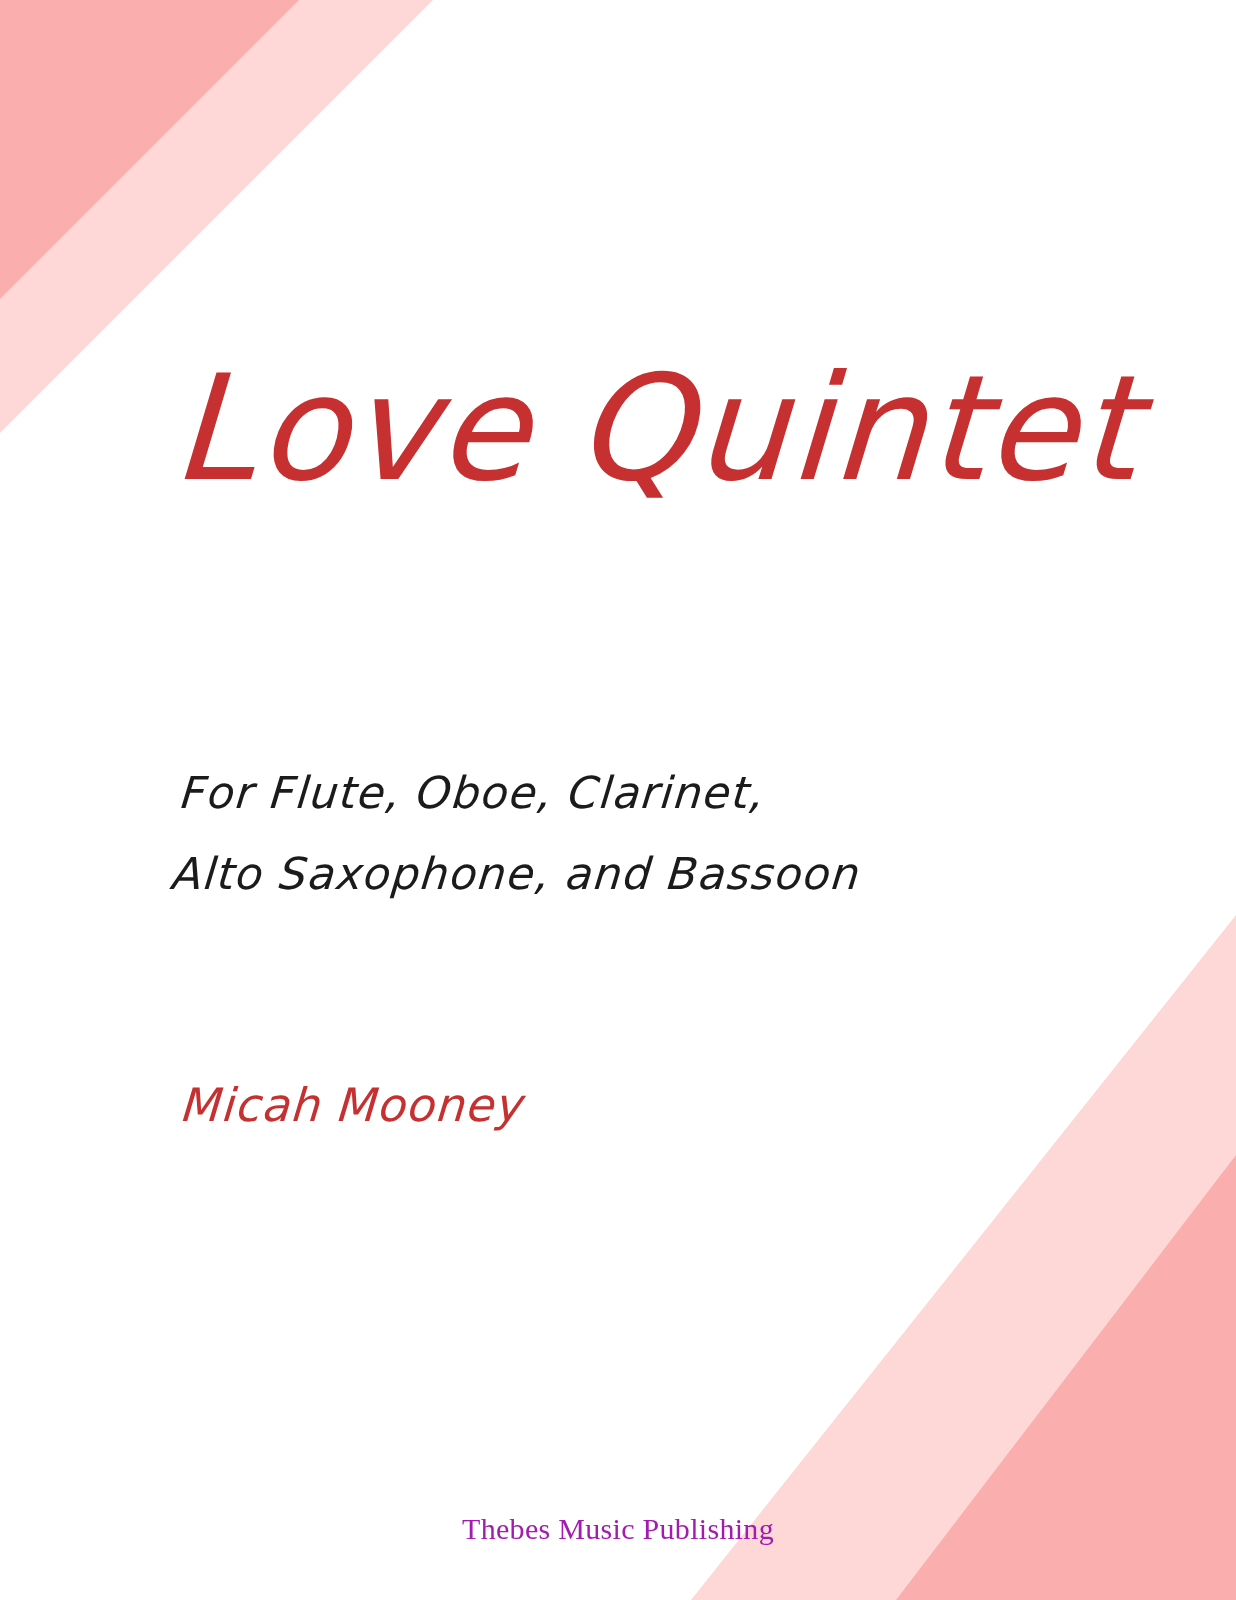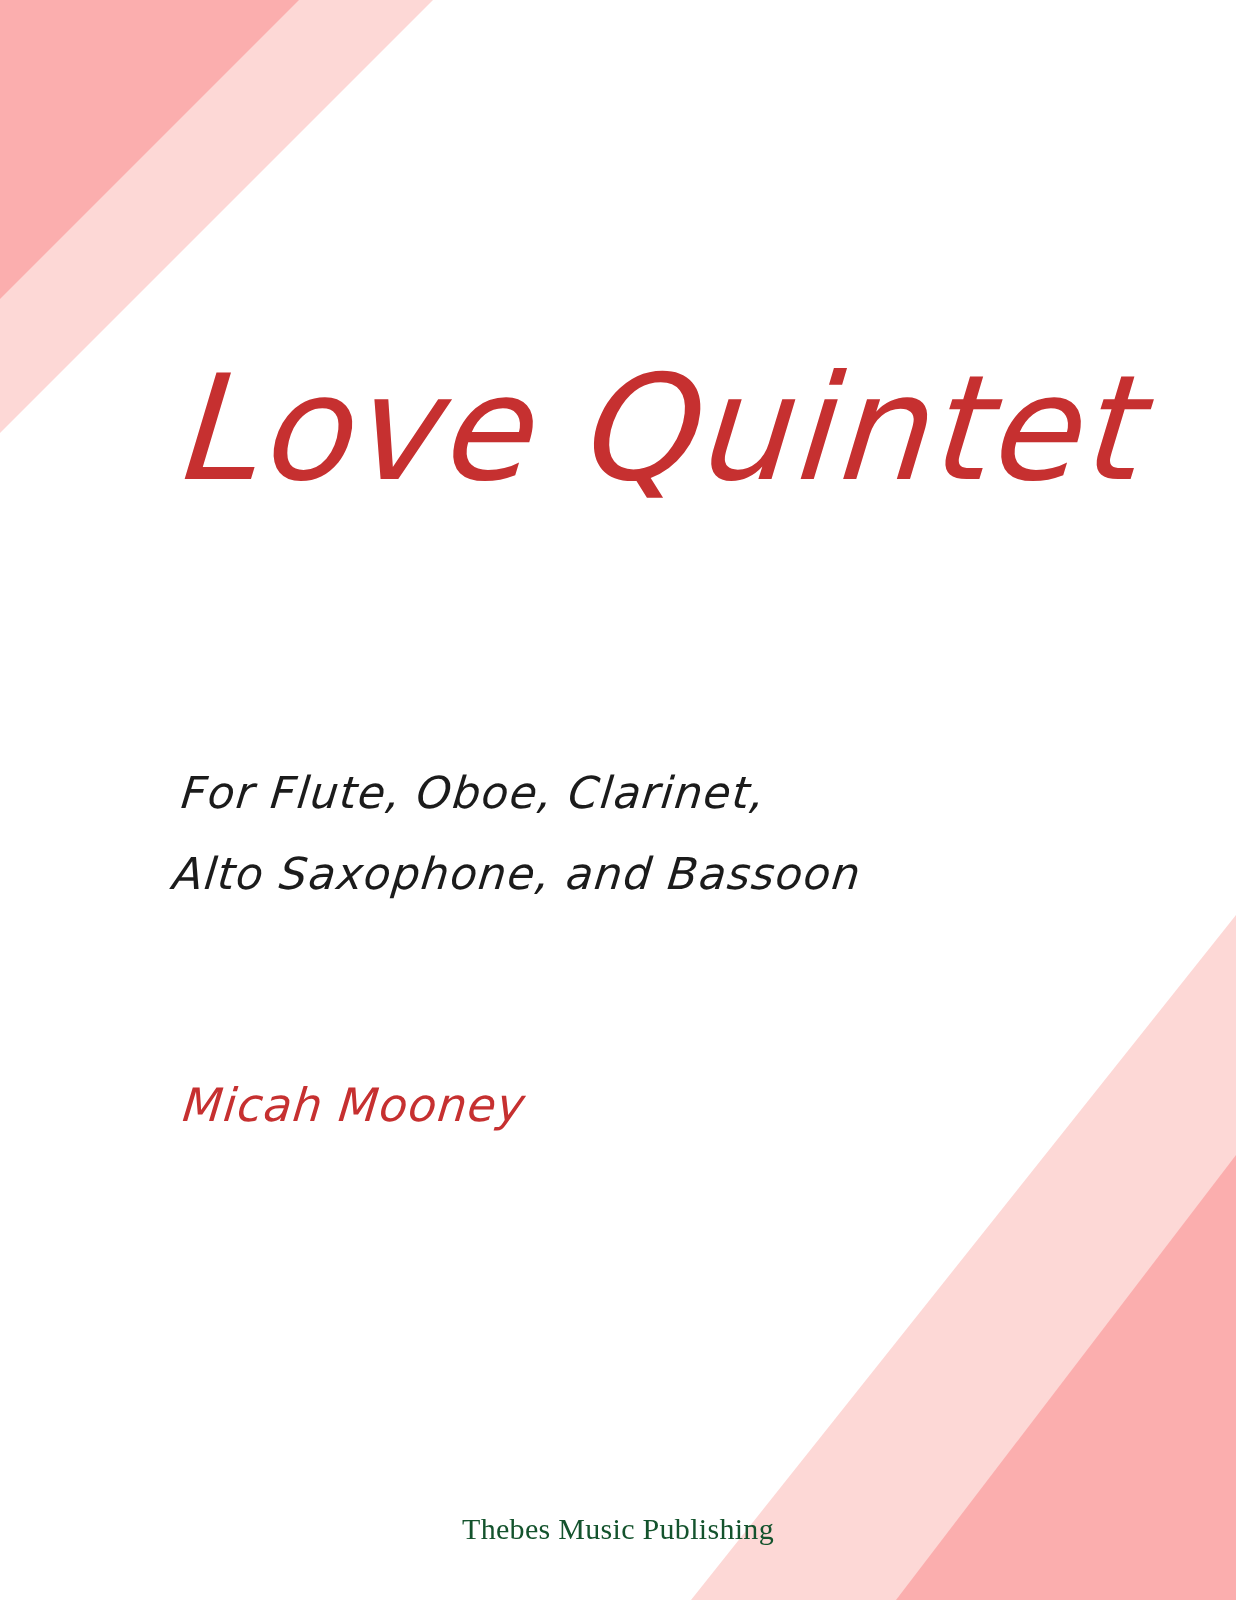--- a/index.html
+++ b/index.html
@@ -97,21 +97,21 @@
     transform: skewX(-6deg);
     transform-origin: left top;
   }
 
   .publisher {
     position: absolute;
     left: 0;
     right: 0;
     top: 1512px;
     text-align: center;
-    color: #14532d;
+    color: #a21caf;
     font-family: "Liberation Serif", serif;
     font-size: 30px;
     letter-spacing: 0.3px;
   }
 </style>
 </head>
 <body>
 
 <div id="page">
 

